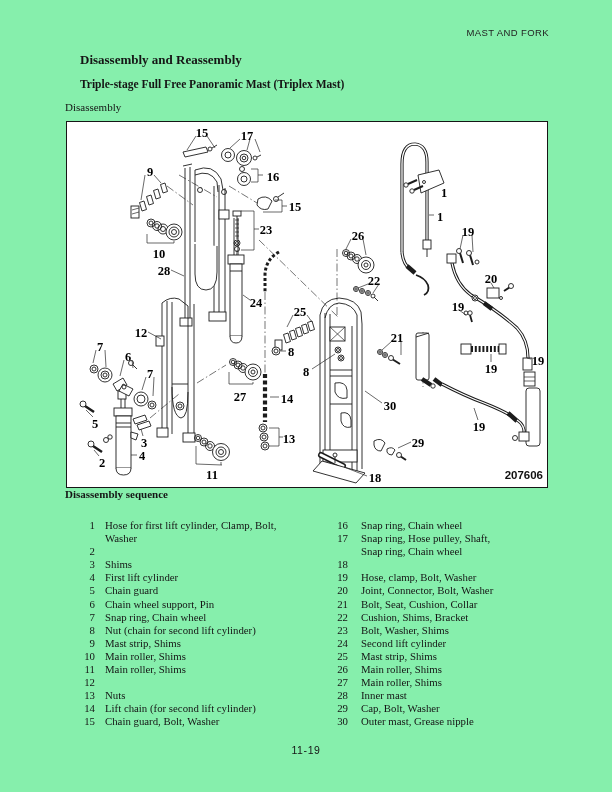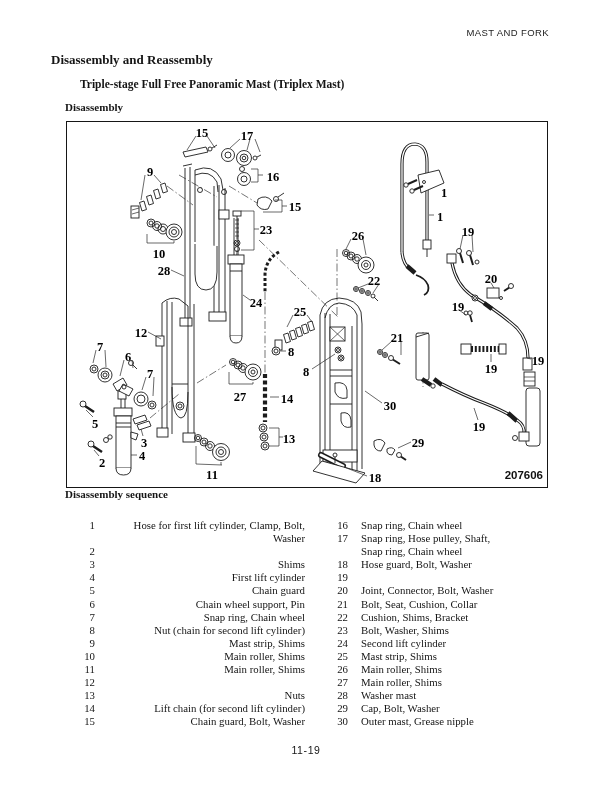--- a/index.html
+++ b/index.html
@@ -1,31 +1,31 @@
 <!DOCTYPE html>
 <html><head>
 <meta charset="utf-8">
 <style>
   html,body{margin:0;padding:0;background:#e8e8e8;}
-  .page{position:relative;width:612px;height:792px;background:#ffffff;margin:0 auto;
+  .page{position:relative;width:612px;height:792px;background:#86efac;margin:0 auto;
         font-family:"Liberation Serif","DejaVu Serif",serif;color:#151515;overflow:hidden;}
   .hdr-right{position:absolute;top:27px;right:63px;font-family:"Liberation Sans","DejaVu Sans",sans-serif;
              font-size:9.5px;letter-spacing:.4px;color:#222;}
-  .h1{position:absolute;left:51px;top:52px;font-size:13px;font-weight:bold;}
+  .h1{position:absolute;left:80px;top:52px;font-size:13px;font-weight:bold;}
   .h2{position:absolute;left:80px;top:78px;font-size:11.5px;font-weight:bold;}
-  .h3{position:absolute;left:65px;top:101px;font-size:11px;font-weight:bold;}
+  .h3{position:absolute;left:65px;top:101px;font-size:11px;font-weight:normal;}
   .figbox{position:absolute;left:66px;top:121px;width:480px;height:365px;border:1px solid #161616;background:#fff;}
   .figbox svg{display:block;}
   .seqh{position:absolute;left:65px;top:488px;font-size:11px;font-weight:bold;}
   .col{position:absolute;top:519px;font-size:10.8px;line-height:13.1px;}
   .col-left{left:65px;width:252px;}
   .col-right{left:318px;width:230px;}
   .seq-row{display:flex;align-items:flex-start;}
   .seq-row .num{flex:none;width:30px;text-align:right;}
-  .col-left .txt{width:210px;white-space:pre-line;text-align:right;}
+  .col-left .txt{margin-left:10px;width:210px;white-space:pre-line;}
   .col-right .txt{margin-left:13px;width:186px;white-space:pre-line;}
   .pagenum{position:absolute;top:744px;left:0;width:100%;text-align:center;
            font-family:"Liberation Sans","DejaVu Sans",sans-serif;font-size:10.5px;letter-spacing:.6px;}
   
   .ln{stroke:#1c1c1c;fill:none;stroke-width:.9;}
   .lnw{stroke:#1c1c1c;fill:#fff;stroke-width:.9;}
   .thin{stroke:#2a2a2a;fill:none;stroke-width:.7;}
   .cl{stroke:#3a3a3a;fill:none;stroke-width:.7;stroke-dasharray:8 2.5 1.5 2.5;}
   .hose{stroke:#1c1c1c;fill:none;stroke-width:3.2;}
   .hosein{stroke:#fff;fill:none;stroke-width:1.3;}
@@ -508,24 +508,24 @@
         <span class="num">16</span>
         <span class="txt">Snap ring, Chain wheel</span>
       </div>
       <div class="seq-row">
         <span class="num">17</span>
         <span class="txt">Snap ring, Hose pulley, Shaft,
 Snap ring, Chain wheel</span>
       </div>
       <div class="seq-row">
         <span class="num">18</span>
-        <span class="txt">Hose guard, Bolt, Washer</span>
       </div>
       <div class="seq-row">
         <span class="num">19</span>
+        <span class="txt">Hose, clamp, Bolt, Washer</span>
       </div>
       <div class="seq-row">
         <span class="num">20</span>
         <span class="txt">Joint, Connector, Bolt, Washer</span>
       </div>
       <div class="seq-row">
         <span class="num">21</span>
         <span class="txt">Bolt, Seat, Cushion, Collar</span>
       </div>
       <div class="seq-row">
@@ -547,21 +547,21 @@
       <div class="seq-row">
         <span class="num">26</span>
         <span class="txt">Main roller, Shims</span>
       </div>
       <div class="seq-row">
         <span class="num">27</span>
         <span class="txt">Main roller, Shims</span>
       </div>
       <div class="seq-row">
         <span class="num">28</span>
-        <span class="txt">Washer mast</span>
+        <span class="txt">Inner mast</span>
       </div>
       <div class="seq-row">
         <span class="num">29</span>
         <span class="txt">Cap, Bolt, Washer</span>
       </div>
       <div class="seq-row">
         <span class="num">30</span>
         <span class="txt">Outer mast, Grease nipple</span>
       </div>
     </div>

